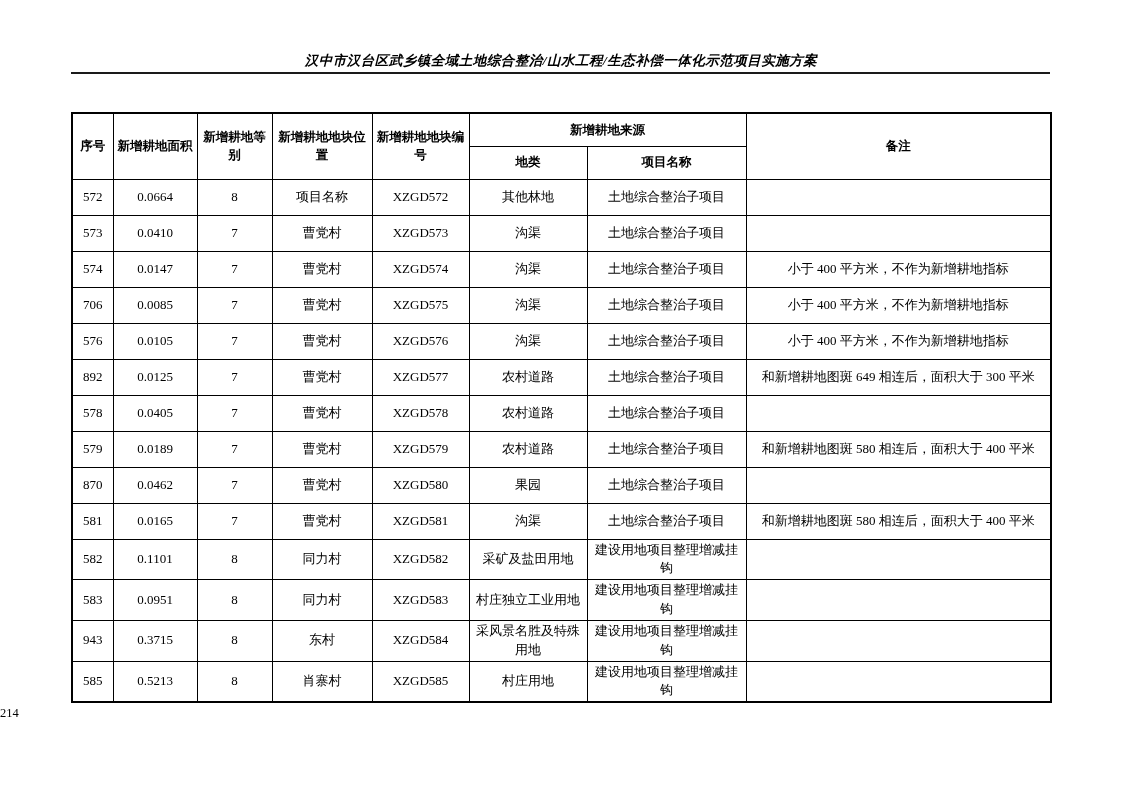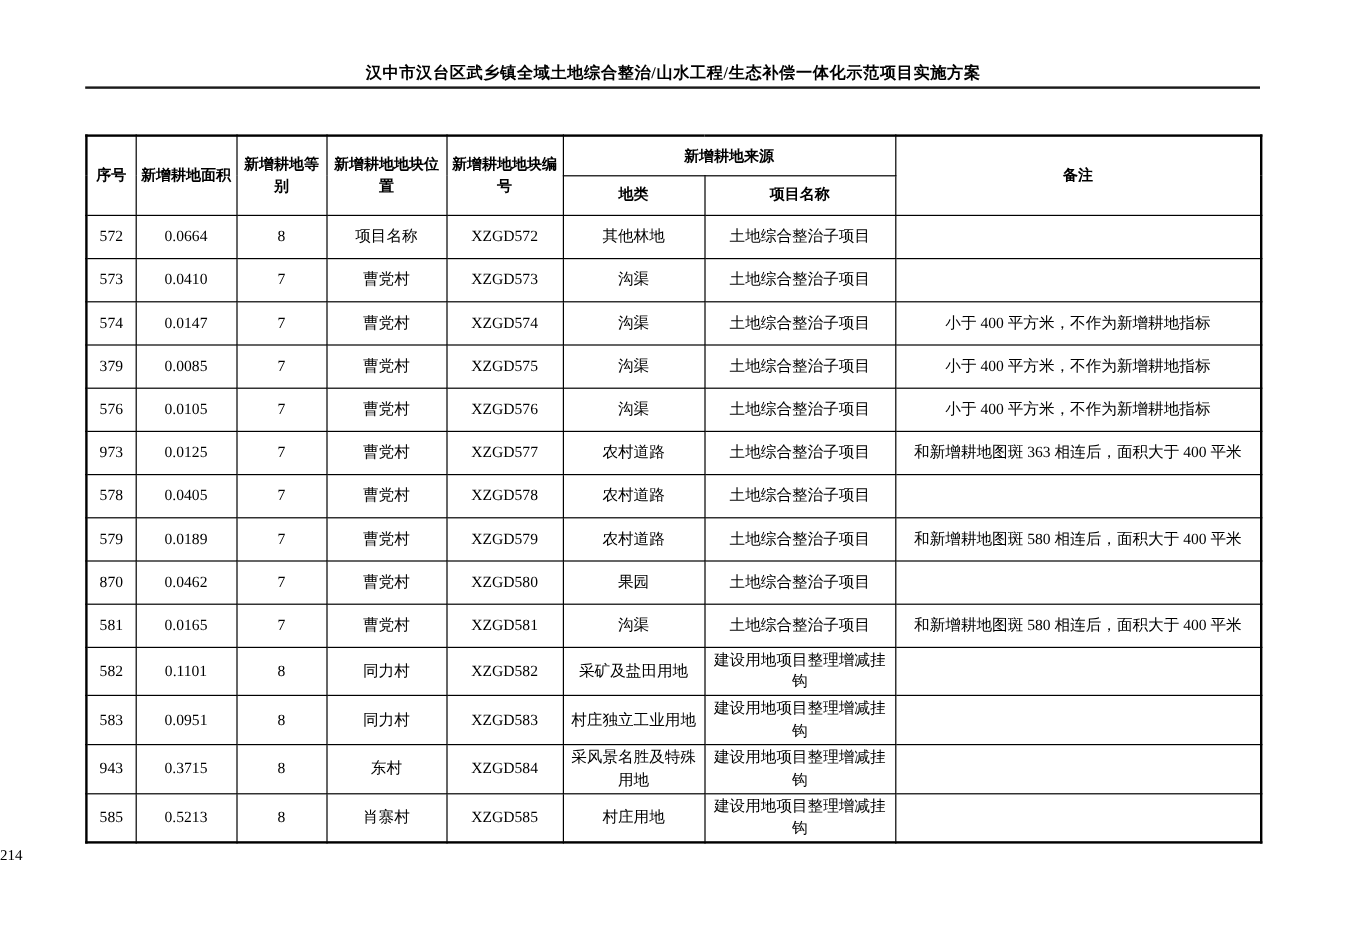--- a/index.html
+++ b/index.html
@@ -17,20 +17,21 @@
   .doc-title {
     position: absolute;
     top: 52px;
     left: 0;
     width: 100%;
     text-align: center;
     font-size: 13.5px;
     font-weight: bold;
     letter-spacing: 0.5px;
     white-space: nowrap;
+    font-style: italic;
   }
   .title-rule {
     position: absolute;
     top: 72px;
     left: 71px;
     width: 979px;
     height: 0;
     border-top: 2px solid #1a1a1a;
   }
   table.land-table {
@@ -123,48 +124,48 @@
         <td>574</td>
         <td>0.0147</td>
         <td>7</td>
         <td>曹党村</td>
         <td>XZGD574</td>
         <td>沟渠</td>
         <td>土地综合整治子项目</td>
         <td>小于 400 平方米，不作为新增耕地指标</td>
       </tr>
       <tr>
-        <td>379</td>
+        <td>706</td>
         <td>0.0085</td>
         <td>7</td>
         <td>曹党村</td>
         <td>XZGD575</td>
         <td>沟渠</td>
         <td>土地综合整治子项目</td>
         <td>小于 400 平方米，不作为新增耕地指标</td>
       </tr>
       <tr>
         <td>576</td>
         <td>0.0105</td>
         <td>7</td>
         <td>曹党村</td>
         <td>XZGD576</td>
         <td>沟渠</td>
         <td>土地综合整治子项目</td>
         <td>小于 400 平方米，不作为新增耕地指标</td>
       </tr>
       <tr>
-        <td>973</td>
+        <td>892</td>
         <td>0.0125</td>
         <td>7</td>
         <td>曹党村</td>
         <td>XZGD577</td>
         <td>农村道路</td>
         <td>土地综合整治子项目</td>
-        <td>和新增耕地图斑 363 相连后，面积大于 400 平米</td>
+        <td>和新增耕地图斑 649 相连后，面积大于 300 平米</td>
       </tr>
       <tr>
         <td>578</td>
         <td>0.0405</td>
         <td>7</td>
         <td>曹党村</td>
         <td>XZGD578</td>
         <td>农村道路</td>
         <td>土地综合整治子项目</td>
         <td></td>

